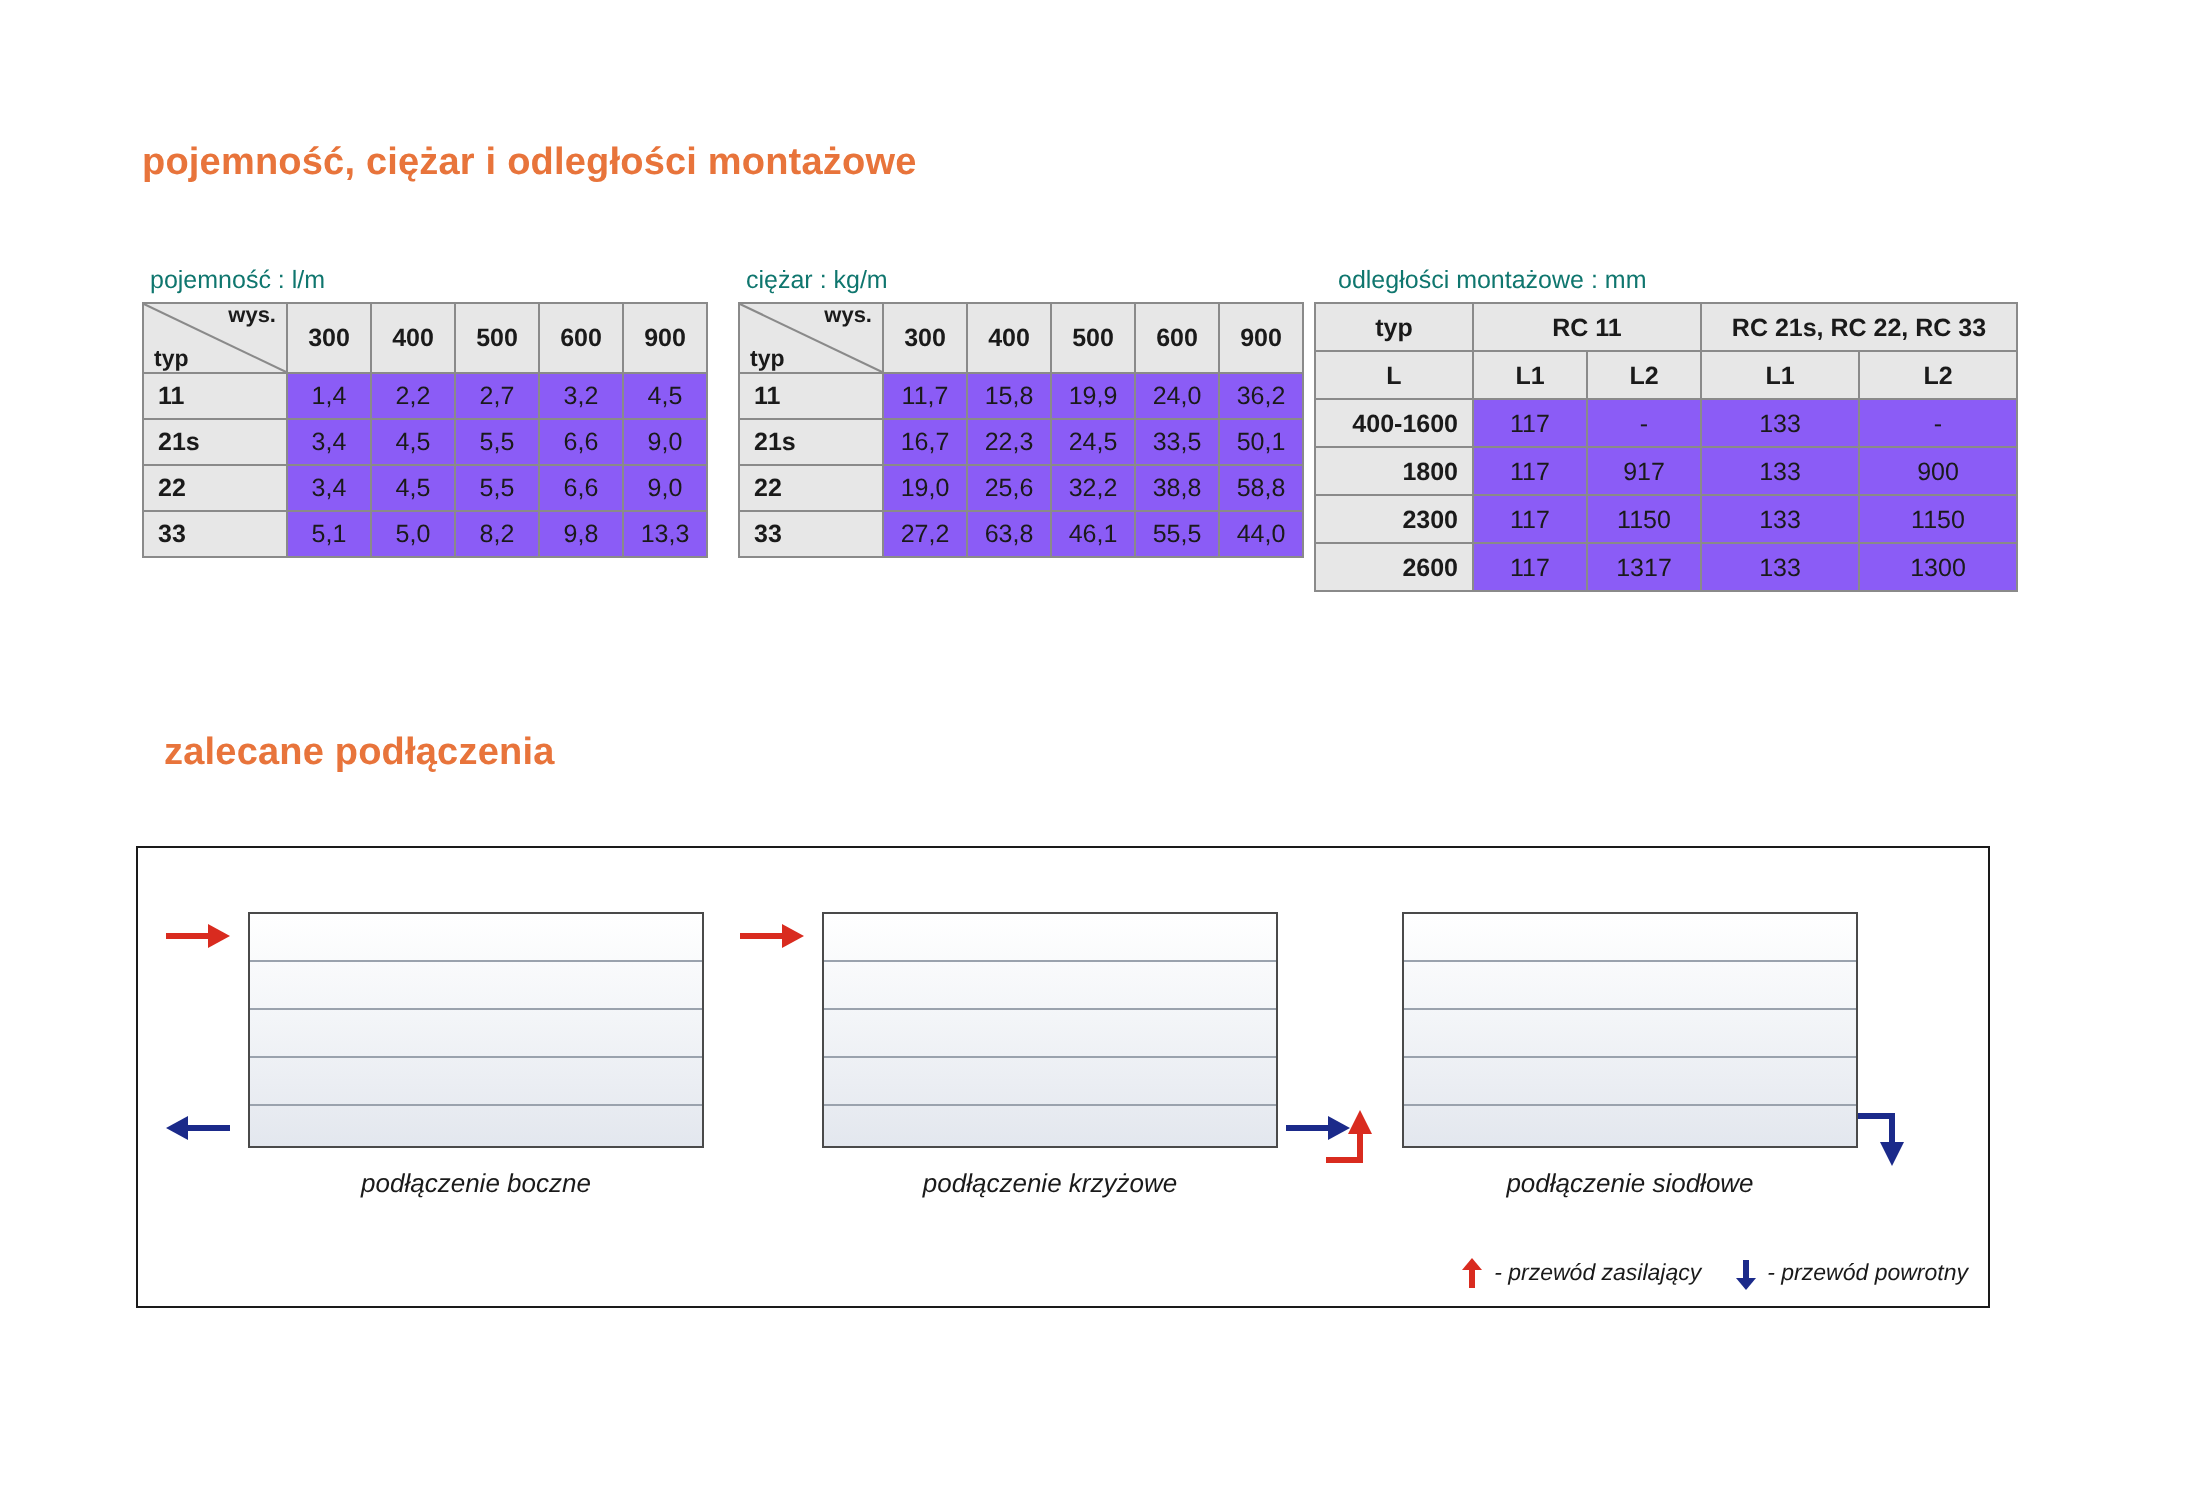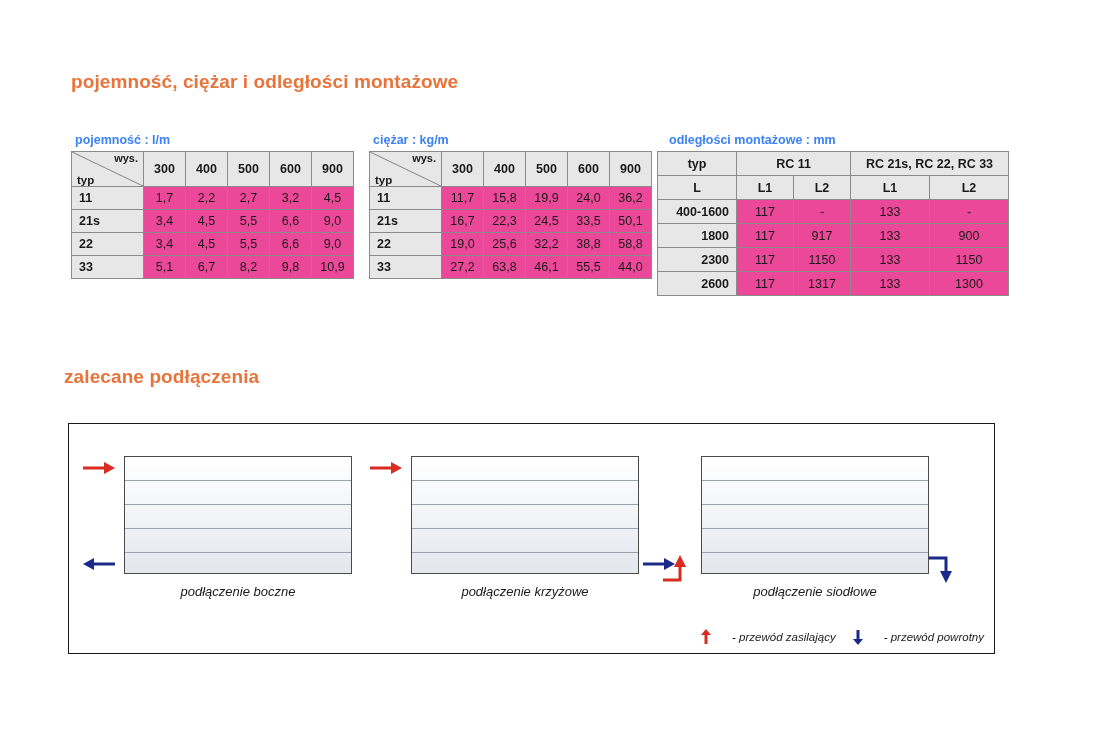--- a/index.html
+++ b/index.html
@@ -24,39 +24,39 @@
 
   
   .section-heading {
     position: absolute;
     font-size: 19px;
     font-weight: bold;
     color: #e8743b;
     letter-spacing: 0.1px;
   }
   #heading-capacity { left: 71px; top: 71px; }
-  #heading-connections { left: 64px; top: 366px; }
+  #heading-connections { left: 82px; top: 366px; }
 
   
   .table-caption {
     position: absolute;
     font-size: 12.5px;
-    font-weight: bold;
-    color: #3b82f6;
+    font-weight: normal;
+    color: #0f766e;
   }
   #caption-capacity { left: 75px; top: 133px; }
   #caption-weight { left: 373px; top: 133px; }
   #caption-mounting { left: 669px; top: 133px; }
 
   
   table.grid {
     position: absolute;
     border-collapse: collapse;
     font-size: 12.5px;
-    background: #ec4899;
+    background: #8b5cf6;
     padding-left: 40px;
   }
   table.grid th, table.grid td {
     border: 1px solid #8a8a8a;
     padding: 0;
     height: 22px;
     text-align: center;
     font-weight: normal;
     color: #1a1a1a;
   }
@@ -187,21 +187,21 @@
     bottom: 8px;
     display: flex;
     align-items: center;
     gap: 16px;
     font-size: 11.5px;
     font-style: italic;
   }
   .legend-item {
     display: flex;
     align-items: center;
-    gap: 20px;
+    gap: 5px;
   }
   .legend-item .glyph { width: 12px; height: 16px; }
 </style>
 </head>
 <body>
 
 <div class="page">
 
   <div class="section-heading" id="heading-capacity">pojemność, ciężar i odległości montażowe</div>
 
@@ -220,21 +220,21 @@
         <th class="colhdr">300</th>
         <th class="colhdr">400</th>
         <th class="colhdr">500</th>
         <th class="colhdr">600</th>
         <th class="colhdr">900</th>
       </tr>
     </thead>
     <tbody>
       <tr>
         <th>11</th>
-        <td>1,7</td>
+        <td>1,4</td>
         <td>2,2</td>
         <td>2,7</td>
         <td>3,2</td>
         <td>4,5</td>
       </tr>
       <tr>
         <th>21s</th>
         <td>3,4</td>
         <td>4,5</td>
         <td>5,5</td>
@@ -245,24 +245,24 @@
         <th>22</th>
         <td>3,4</td>
         <td>4,5</td>
         <td>5,5</td>
         <td>6,6</td>
         <td>9,0</td>
       </tr>
       <tr>
         <th>33</th>
         <td>5,1</td>
-        <td>6,7</td>
+        <td>5,0</td>
         <td>8,2</td>
         <td>9,8</td>
-        <td>10,9</td>
+        <td>13,3</td>
       </tr>
     </tbody>
   </table>
 
   <div class="table-caption" id="caption-weight">ciężar : kg/m</div>
 
   <table class="grid" id="table-weight">
     <thead>
       <tr>
         <th class="corner">

